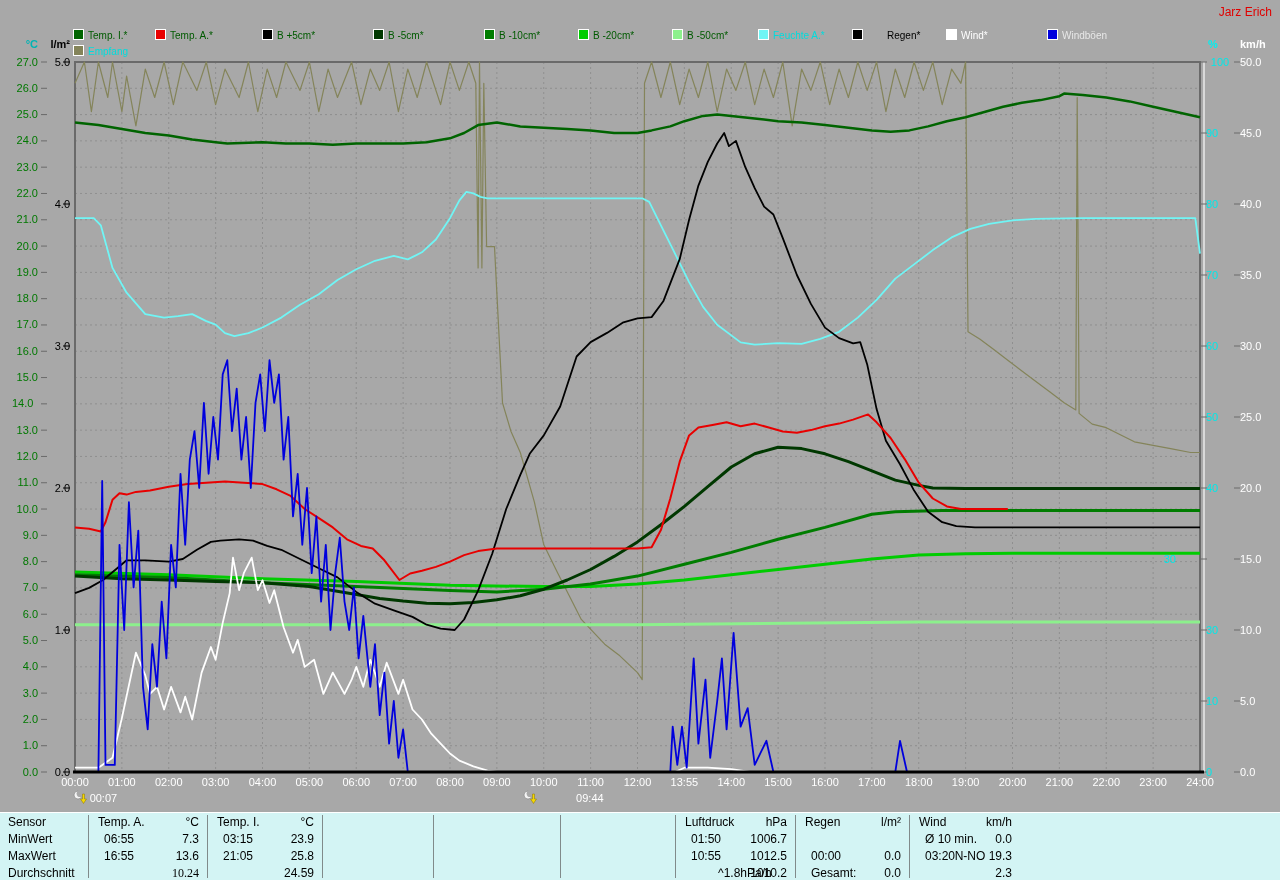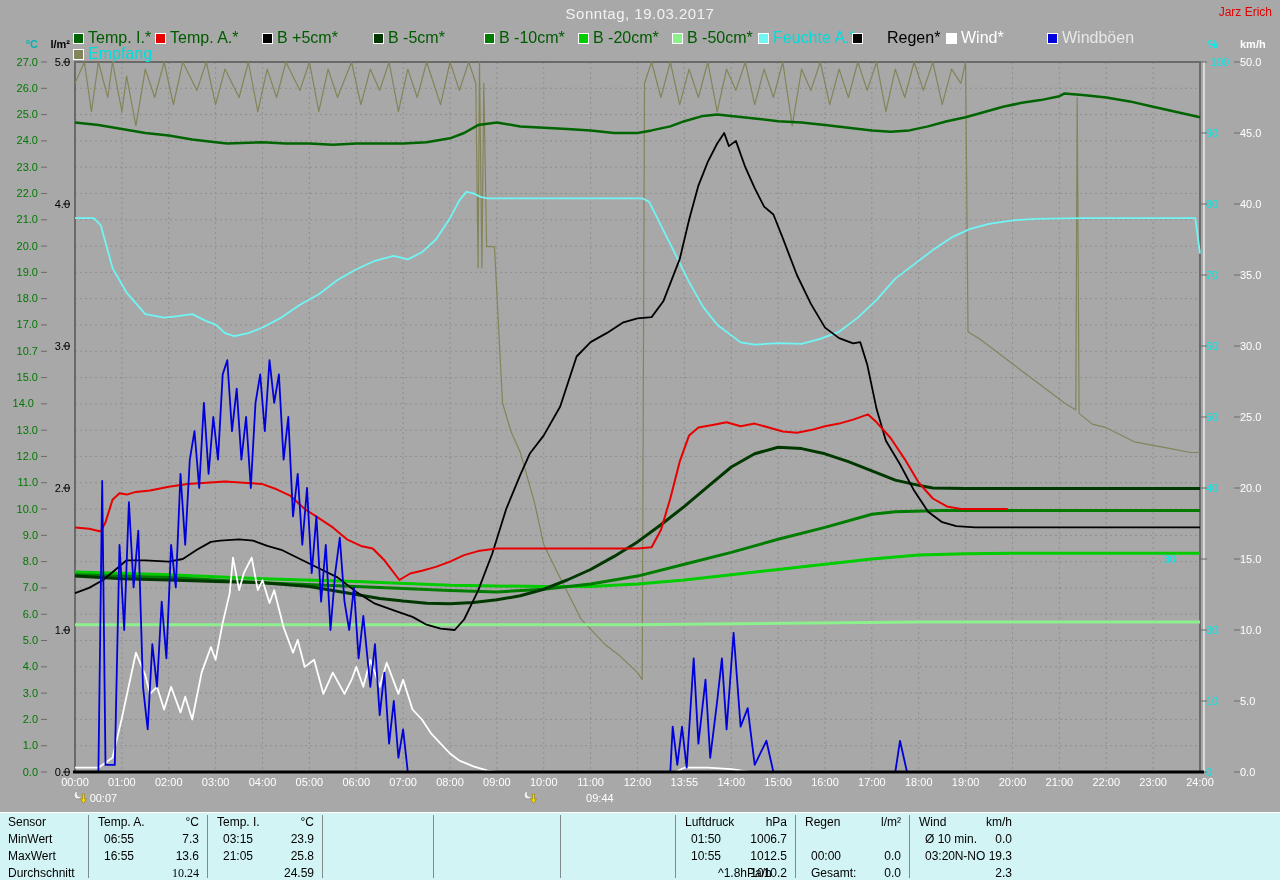--- a/index.html
+++ b/index.html
@@ -7,21 +7,21 @@
     position:relative;width:1280px;height:881px;background:#a8a8a8;overflow:hidden;
     font-family:"Liberation Sans","DejaVu Sans",sans-serif;-webkit-font-smoothing:none;
   }
   .title{position:absolute;top:5px;left:0;width:100%;text-align:center;
     font-size:15px;color:#f2f2f2;letter-spacing:.5px;}
   .author{position:absolute;top:5px;right:8px;font-size:12px;color:#e00000;}
   #chart-svg{position:absolute;left:0;top:0;}
   .ticklbl{position:absolute;font-size:11px;line-height:13px;white-space:nowrap;}
   .unitlbl{position:absolute;font-size:11px;font-weight:bold;white-space:nowrap;}
   .xlbl{position:absolute;font-size:11px;color:#ffffff;text-align:center;width:46px;}
-  .legend-item{position:absolute;height:12px;font-size:16px;white-space:nowrap;}
+  .legend-item{position:absolute;height:12px;font-size:10px;white-space:nowrap;}
   .legend-item .sw{display:inline-block;width:9px;height:9px;border:1px solid #ffffff;
     vertical-align:-1px;margin-right:4px;}
   .marker{position:absolute;font-size:11px;color:#ffffff;white-space:nowrap;}
   .panel{position:absolute;left:0;top:812px;width:1280px;height:67px;background:#d3f4f4;
     border-top:1px solid #ffffff;border-bottom:2px solid #ffffff;font-size:12px;color:#000;}
   .panel .sep{position:absolute;top:2px;bottom:2px;width:1px;background:#808a8a;}
   .pcell{position:absolute;white-space:nowrap;line-height:15px;}
   .pcell.b{font-weight:normal;}
   .pcell.r{text-align:right;}
 </style>
@@ -148,21 +148,20 @@
       <polyline points="75.0,576.1 121.9,578.7 168.8,580.0 215.6,581.4 262.5,582.7 309.4,586.6 332.8,590.6 356.3,594.5 379.7,598.4 403.1,601.1 426.6,603.2 450.0,603.7 473.4,602.4 496.9,599.8 520.3,595.8 543.8,589.2 567.2,580.0 590.6,569.5 614.1,556.4 637.5,541.9 660.9,524.8 684.4,506.4 707.8,486.7 731.3,467.0 754.7,453.8 778.1,447.2 801.6,448.6 825.0,453.8 848.4,461.7 871.9,470.9 895.3,480.1 918.8,485.4 932.8,488.0 965.6,488.5 1012.5,488.5 1059.4,488.5 1106.3,488.5 1153.1,488.5 1200.0,488.5" fill="none" stroke="#003800" stroke-width="3" stroke-linejoin="round"></polyline>
       <polyline points="75.0,218.2 93.8,218.2 100.8,225.3 112.5,267.9 126.6,292.7 145.3,314.1 164.1,317.6 178.1,316.2 192.2,314.1 206.3,321.1 215.6,324.7 225.0,333.2 234.4,336.1 248.4,333.2 262.5,327.5 281.3,317.6 300.0,304.8 318.8,294.2 337.5,280.0 356.3,269.3 375.0,260.8 393.8,255.8 407.8,259.4 421.9,252.3 435.9,239.5 450.0,218.2 459.4,200.4 466.4,191.9 473.4,193.4 480.5,196.9 487.5,198.3 520.3,198.3 567.2,198.3 614.1,198.3 642.2,198.3 649.2,201.9 660.9,225.3 675.0,253.7 689.1,282.1 703.1,306.9 717.2,324.7 731.3,335.4 740.6,342.4 754.7,344.6 778.1,343.2 801.6,343.9 820.3,338.9 839.1,331.8 857.8,317.6 876.6,299.8 895.3,278.6 914.1,264.4 932.8,250.1 951.6,237.4 970.3,228.9 989.1,223.9 1012.5,220.3 1035.9,218.9 1082.8,218.2 1129.7,218.2 1176.6,218.2 1195.3,218.2 1200.0,253.7" fill="none" stroke="#70f5f5" stroke-width="1.8" stroke-linejoin="round"></polyline>
       <polyline points="75.0,122.5 98.4,125.1 121.9,129.1 145.3,133.0 168.8,135.6 192.2,139.6 215.6,142.2 227.3,143.5 262.5,142.2 285.9,143.5 309.4,143.5 332.8,144.8 356.3,143.5 379.7,143.5 403.1,143.5 426.6,142.2 450.0,138.3 464.1,133.0 478.1,125.1 496.9,122.5 520.3,126.4 543.8,127.7 567.2,129.1 590.6,130.4 614.1,133.0 637.5,133.0 651.6,130.4 670.3,126.4 684.4,121.2 703.1,115.9 717.2,114.6 731.3,115.9 754.7,118.5 778.1,121.2 801.6,122.5 825.0,125.1 848.4,127.7 871.9,130.4 890.6,131.7 909.4,130.4 928.1,126.4 946.9,121.2 965.6,117.2 984.4,112.0 1003.1,106.7 1021.9,102.8 1040.6,100.1 1059.4,96.2 1064.1,93.6 1082.8,94.9 1106.3,97.5 1129.7,101.4 1153.1,106.7 1176.6,112.0 1200.0,117.2" fill="none" stroke="#006400" stroke-width="2.5" stroke-linejoin="round"></polyline>
       <polyline points="75.0,593.2 89.1,587.9 103.1,580.0 117.2,568.2 126.6,560.3 145.3,560.3 168.8,561.6 182.8,559.0 196.9,549.8 210.9,541.9 220.3,540.6 239.1,539.3 253.1,540.6 267.2,545.9 281.3,549.8 300.0,559.0 318.8,568.2 337.5,577.4 356.3,591.9 375.0,603.7 393.8,610.3 412.5,616.9 426.6,624.7 440.6,628.7 454.7,630.0 464.1,619.5 478.1,590.6 492.2,553.7 506.2,509.0 520.3,474.9 529.7,453.8 543.8,435.4 560.2,406.5 576.6,356.5 590.6,342.1 607.0,332.9 623.4,322.3 637.5,318.4 651.6,317.1 663.3,301.3 679.7,259.2 689.1,219.8 698.4,185.6 707.8,161.9 717.2,143.5 724.2,133.0 728.9,146.1 735.9,140.9 745.3,167.2 754.7,188.2 764.1,206.6 773.4,214.5 782.8,238.2 796.9,275.0 810.9,303.9 825.0,327.6 839.1,338.1 853.1,343.4 860.2,342.1 867.2,364.4 876.6,409.1 885.9,440.7 900.0,464.3 914.1,490.6 928.1,511.7 942.2,522.2 956.3,526.1 975.0,527.4 1012.5,527.4 1059.4,527.4 1106.3,527.4 1153.1,527.4 1200.0,527.4" fill="none" stroke="#000000" stroke-width="1.8" stroke-linejoin="round"></polyline>
       <polyline points="75.0,527.4 89.1,528.8 100.8,531.4 105.5,522.2 112.5,499.8 119.5,493.3 126.6,494.6 135.9,491.9 150.0,490.6 168.8,486.7 187.5,484.1 206.3,482.7 225.0,481.4 243.8,482.7 262.5,484.1 276.6,489.3 290.6,495.9 304.7,509.0 318.8,518.2 332.8,527.4 346.9,539.3 360.9,545.9 372.7,548.5 384.4,560.3 399.4,580.0 410.2,573.5 421.9,570.8 435.9,566.9 450.0,561.6 464.1,555.1 478.1,551.1 496.9,548.5 520.3,548.5 543.8,548.5 567.2,548.5 590.6,548.5 614.1,548.5 637.5,548.5 651.6,547.2 660.9,530.1 670.3,498.5 679.7,461.7 689.1,435.4 698.4,427.5 712.5,424.9 726.6,422.3 740.6,426.2 754.7,423.6 768.8,427.5 782.8,431.5 796.9,432.8 810.9,430.1 825.0,426.2 839.1,423.6 853.1,419.6 868.1,414.4 876.6,422.3 890.6,438.0 904.7,459.1 918.8,482.7 932.8,498.5 946.9,506.4 960.9,509.0 979.7,509.0 1007.8,509.0" fill="none" stroke="#e80000" stroke-width="2" stroke-linejoin="round"></polyline>
       <polyline points="75.0,772.0 356.3,772.0 637.5,772.0 918.8,772.0 1200.0,772.0" fill="none" stroke="#000000" stroke-width="1" stroke-linejoin="round"></polyline>
       <polyline points="75.0,767.7 98.4,767.7 112.5,757.8 121.9,718.0 135.9,652.7 145.3,675.4 150.0,693.9 157.0,686.8 164.1,709.5 171.1,686.8 180.5,712.4 185.2,696.7 192.2,719.5 201.6,672.6 210.9,647.0 215.6,659.8 222.7,622.9 229.7,593.1 233.0,557.6 239.1,590.2 243.8,573.2 251.7,557.6 257.8,590.2 262.5,580.3 269.5,603.0 274.2,590.2 283.6,627.2 293.0,652.7 297.7,639.9 304.7,666.9 314.1,659.8 323.4,693.9 332.8,672.6 344.5,693.9 351.6,679.7 356.3,666.9 363.3,686.8 370.3,659.8 379.7,686.8 386.7,662.7 398.4,693.9 403.1,679.7 412.5,709.5 421.9,719.5 431.3,733.7 440.6,743.6 450.0,753.5 459.4,760.6 473.4,766.3 487.5,770.6 496.9,772.0 675.0,772.0 684.4,767.7 707.8,767.7 731.3,769.2 750.0,772.0 1200.0,772.0" fill="none" stroke="#ffffff" stroke-width="1.8" stroke-linejoin="round"></polyline>
       <polyline points="75.0,772.0 98.4,772.0 102.2,480.9 105.5,764.9 114.8,764.9 119.5,544.8 124.2,630.0 128.9,502.2 133.6,587.4 138.3,530.6 143.0,686.8 147.7,729.4 152.3,644.2 157.0,686.8 161.7,601.6 166.4,658.4 171.1,544.8 175.8,587.4 180.5,473.8 185.2,544.8 189.8,459.6 194.5,431.2 199.2,488.0 203.9,402.8 208.6,473.8 213.3,417.0 218.0,459.6 222.7,374.4 227.3,360.2 232.0,431.2 236.7,388.6 241.4,459.6 246.1,417.0 250.8,488.0 255.5,402.8 260.2,374.4 264.8,431.2 269.5,360.2 274.2,402.8 278.9,374.4 283.6,459.6 288.3,417.0 293.0,516.4 297.7,473.8 302.3,544.8 307.0,488.0 311.7,573.2 316.4,516.4 321.1,601.6 325.8,544.8 330.5,630.0 335.2,573.2 339.8,537.7 344.5,601.6 349.2,630.0 353.9,587.4 358.6,658.4 363.3,615.8 370.3,686.8 375.0,644.2 379.7,715.2 384.4,672.6 389.1,743.6 393.8,701.0 398.4,757.8 403.1,729.4 407.8,772.0 670.3,772.0 672.7,726.6 677.3,764.9 682.0,726.6 686.7,767.7 693.7,658.4 698.4,743.6 705.5,679.7 710.2,757.8 717.2,701.0 721.9,658.4 726.6,729.4 733.6,632.8 740.6,726.6 747.7,708.1 754.7,764.9 766.4,740.8 773.4,772.0 895.3,772.0 900.0,740.8 907.0,772.0 1200.0,772.0" fill="none" stroke="#0000dd" stroke-width="1.8" stroke-linejoin="round"></polyline>
       <line x1="73" y1="772" x2="1204" y2="772" stroke="#000" stroke-width="3"></line>
     </svg>
-  <div class="title">Sonntag, 19.03.2017</div>
   <div class="author">Jarz Erich</div>
   <div id="legend-layer">
       <div class="legend-item" style="left: 73px; top: 29px;"><span class="sw" style="background: rgb(0, 100, 0);"></span><span style="color: rgb(0, 90, 0);">Temp. I.*</span></div>
       <div class="legend-item" style="left: 155px; top: 29px;"><span class="sw" style="background: rgb(232, 0, 0);"></span><span style="color: rgb(0, 90, 0);">Temp. A.*</span></div>
       <div class="legend-item" style="left: 262px; top: 29px;"><span class="sw" style="background: rgb(0, 0, 0);"></span><span style="color: rgb(0, 90, 0);">B +5cm*</span></div>
       <div class="legend-item" style="left: 373px; top: 29px;"><span class="sw" style="background: rgb(0, 56, 0);"></span><span style="color: rgb(0, 90, 0);">B -5cm*</span></div>
       <div class="legend-item" style="left: 484px; top: 29px;"><span class="sw" style="background: rgb(0, 125, 0);"></span><span style="color: rgb(0, 90, 0);">B -10cm*</span></div>
       <div class="legend-item" style="left: 578px; top: 29px;"><span class="sw" style="background: rgb(0, 204, 0);"></span><span style="color: rgb(0, 90, 0);">B -20cm*</span></div>
       <div class="legend-item" style="left: 672px; top: 29px;"><span class="sw" style="background: rgb(140, 240, 140);"></span><span style="color: rgb(0, 90, 0);">B -50cm*</span></div>
       <div class="legend-item" style="left: 758px; top: 29px;"><span class="sw" style="background: rgb(112, 245, 245);"></span><span style="color: rgb(0, 220, 220);">Feuchte A.*</span></div>
@@ -179,23 +178,23 @@
       <span class="ticklbl" style="top:660.3148148148148px;left:4px;width:34px;text-align:right;color:#007800">4.0</span>
       <span class="ticklbl" style="top:634.0185185185185px;left:4px;width:34px;text-align:right;color:#007800">5.0</span>
       <span class="ticklbl" style="top:607.7222222222222px;left:4px;width:34px;text-align:right;color:#007800">6.0</span>
       <span class="ticklbl" style="top:581.4259259259259px;left:4px;width:34px;text-align:right;color:#007800">7.0</span>
       <span class="ticklbl" style="top:555.1296296296297px;left:4px;width:34px;text-align:right;color:#007800">8.0</span>
       <span class="ticklbl" style="top:528.8333333333334px;left:4px;width:34px;text-align:right;color:#007800">9.0</span>
       <span class="ticklbl" style="top:502.53703703703707px;left:4px;width:34px;text-align:right;color:#007800">10.0</span>
       <span class="ticklbl" style="top:476.24074074074076px;left:4px;width:34px;text-align:right;color:#007800">11.0</span>
       <span class="ticklbl" style="top:449.94444444444446px;left:4px;width:34px;text-align:right;color:#007800">12.0</span>
       <span class="ticklbl" style="top:423.64814814814815px;left:4px;width:34px;text-align:right;color:#007800">13.0</span>
-      <span class="ticklbl" style="top:397.35185185185185px;left:0;width:34px;text-align:right;color:#007800">14.0</span>
+      <span class="ticklbl" style="top:397.35185185185185px;left:12px;width:34px;text-align:left;color:#007800">14.0</span>
       <span class="ticklbl" style="top:371.05555555555554px;left:4px;width:34px;text-align:right;color:#007800">15.0</span>
-      <span class="ticklbl" style="top:344.7592592592593px;left:4px;width:34px;text-align:right;color:#007800">10.7</span>
+      <span class="ticklbl" style="top:344.7592592592593px;left:4px;width:34px;text-align:right;color:#007800">16.0</span>
       <span class="ticklbl" style="top:318.46296296296293px;left:4px;width:34px;text-align:right;color:#007800">17.0</span>
       <span class="ticklbl" style="top:292.1666666666667px;left:4px;width:34px;text-align:right;color:#007800">18.0</span>
       <span class="ticklbl" style="top:265.8703703703704px;left:4px;width:34px;text-align:right;color:#007800">19.0</span>
       <span class="ticklbl" style="top:239.57407407407413px;left:4px;width:34px;text-align:right;color:#007800">20.0</span>
       <span class="ticklbl" style="top:213.27777777777771px;left:4px;width:34px;text-align:right;color:#007800">21.0</span>
       <span class="ticklbl" style="top:186.98148148148152px;left:4px;width:34px;text-align:right;color:#007800">22.0</span>
       <span class="ticklbl" style="top:160.68518518518522px;left:4px;width:34px;text-align:right;color:#007800">23.0</span>
       <span class="ticklbl" style="top:134.3888888888889px;left:4px;width:34px;text-align:right;color:#007800">24.0</span>
       <span class="ticklbl" style="top:108.09259259259261px;left:4px;width:34px;text-align:right;color:#007800">25.0</span>
       <span class="ticklbl" style="top:81.7962962962963px;left:4px;width:34px;text-align:right;color:#007800">26.0</span>
@@ -261,21 +260,21 @@
   <div id="marker-layer">
       <div class="marker" style="left: 72.625px; top: 790px;"><svg width="15" height="15" style="vertical-align: -3px;">
           <circle cx="5" cy="5" r="4" fill="#f4f4f4" stroke="#7a7a7a" stroke-width="0.6"></circle>
           <circle cx="7.2" cy="3.4" r="3.6" fill="#a8a8a8"></circle>
           <path d="M9.5 4 L11.5 4 L11.5 9 L13.5 9 L10.5 13.5 L7.5 9 L9.5 9 Z" fill="#f5d800" stroke="#8a7400" stroke-width="0.5"></path>
         </svg><span style="margin-left: 2px;">00:07</span></div>
       <div class="marker" style="left: 523.094px; top: 790px;"><svg width="15" height="15" style="vertical-align: -3px;">
           <circle cx="5" cy="5" r="4" fill="#f4f4f4" stroke="#7a7a7a" stroke-width="0.6"></circle>
           <circle cx="7.2" cy="3.4" r="3.6" fill="#a8a8a8"></circle>
           <path d="M9.5 4 L11.5 4 L11.5 9 L13.5 9 L10.5 13.5 L7.5 9 L9.5 9 Z" fill="#f5d800" stroke="#8a7400" stroke-width="0.5"></path>
-        </svg><span style="margin-left: 12px; padding-left: 36px;">09:44</span></div>
+        </svg><span style="margin-left: 2px; padding-left: 36px;">09:44</span></div>
     </div>
   <div class="panel" id="stats-panel">
       <div class="pcell b" style="left: 8px; top: 2px;">Sensor</div>
       <div class="pcell b" style="left: 8px; top: 19px;">MinWert</div>
       <div class="pcell b" style="left: 8px; top: 36px;">MaxWert</div>
       <div class="pcell b" style="left: 8px; top: 53px;">Durchschnitt</div>
       <div class="sep" style="left: 88px;"></div>
       <div class="pcell b" style="left: 98px; top: 2px;">Temp. A.</div>
       <div class="pcell b r" style="left: 98px; top: 2px; width: 101px;">°C</div>
       <div class="pcell " style="left: 104px; top: 19px;">06:55</div>

